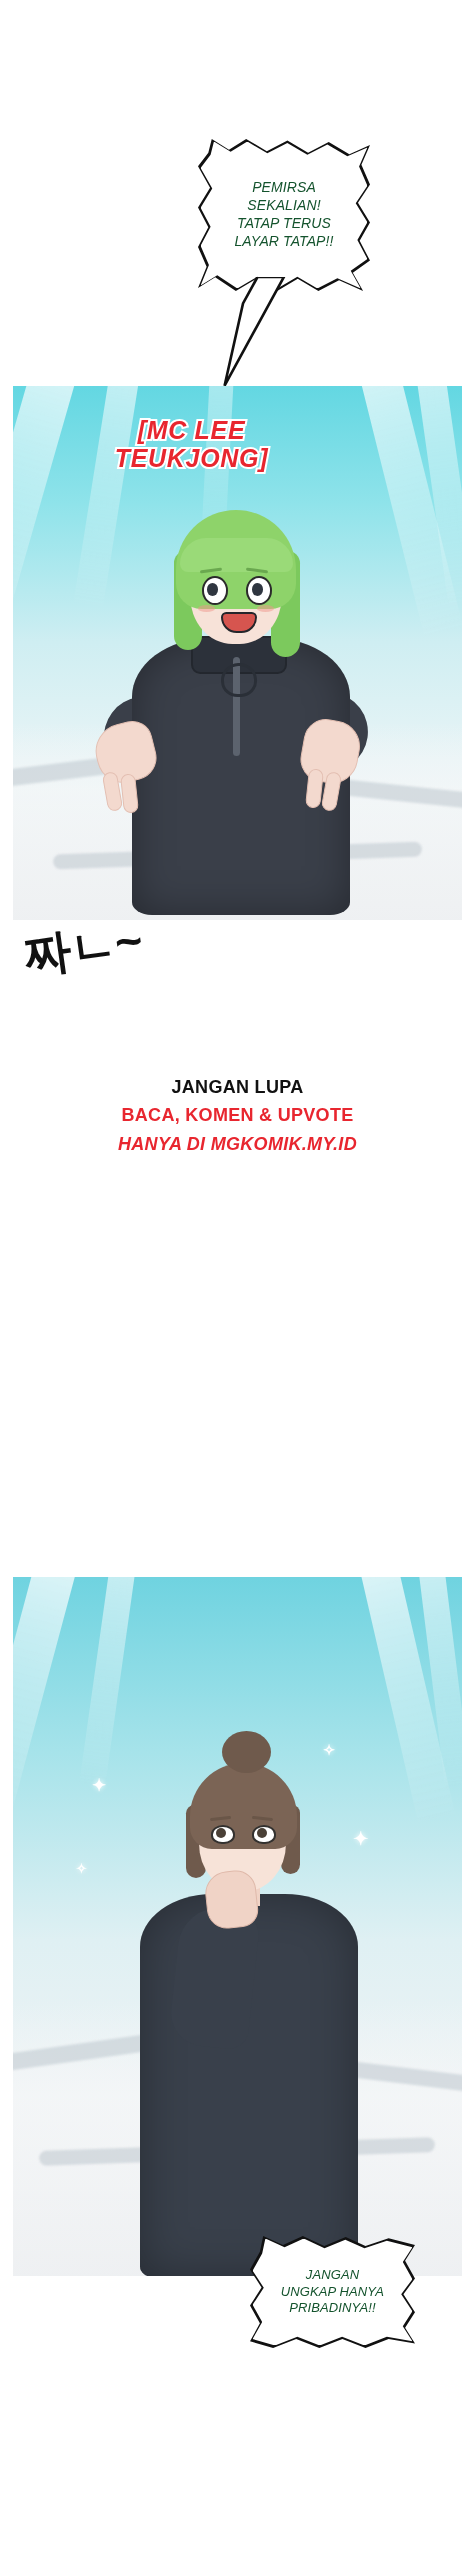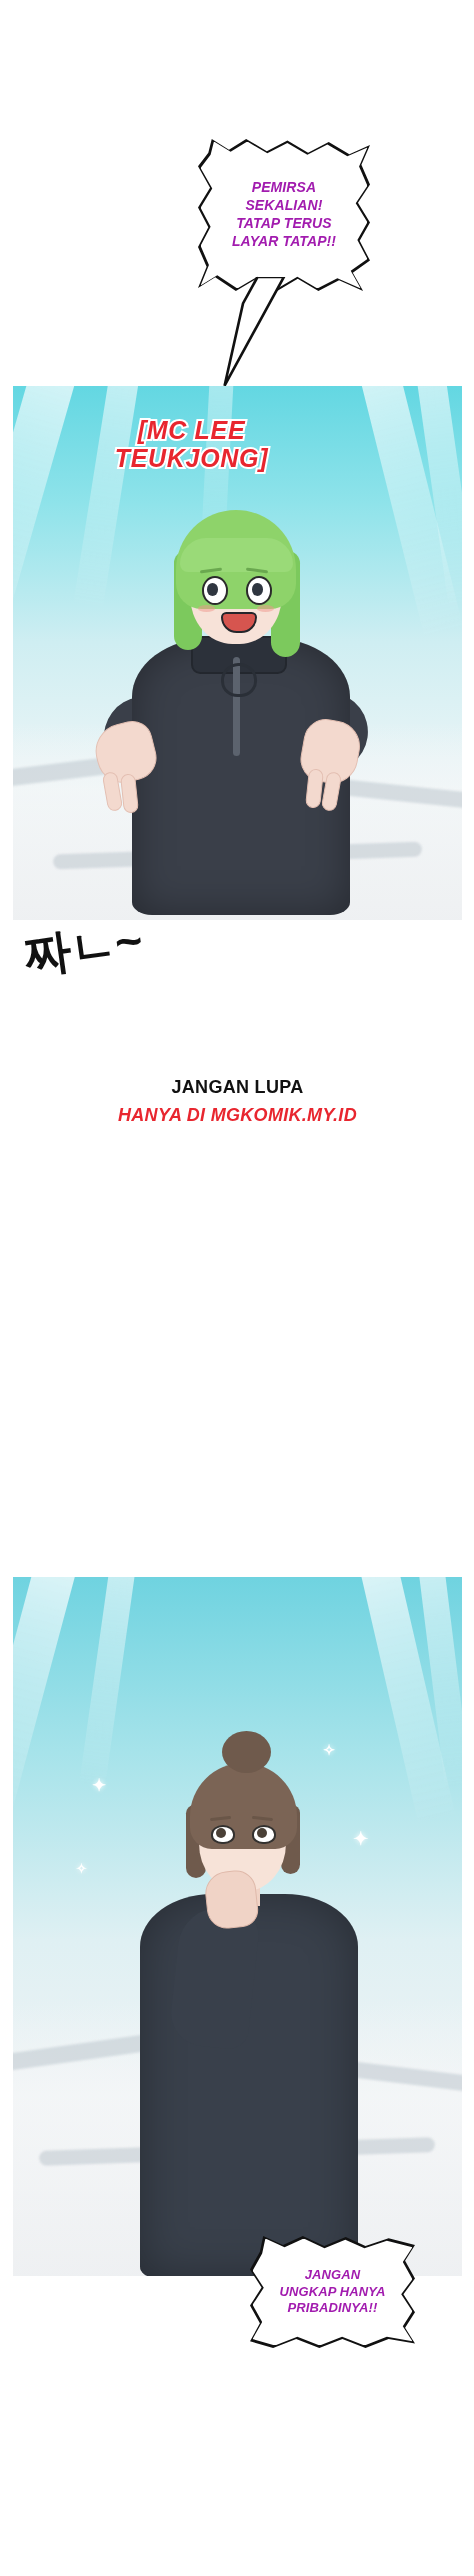--- a/index.html
+++ b/index.html
@@ -24,22 +24,22 @@
   
   .bubble-spiky {
     position: absolute;
     background: #ffffff;
     border: 2px solid #111111;
     text-align: center;
     box-sizing: border-box;
   }
   .bubble-text {
     font-style: italic;
-    font-weight: bold;
-    color: #a21caf;
+    font-weight: normal;
+    color: #14532d;
     line-height: 1.28;
     letter-spacing: 0.1px;
   }
   .bubble-round {
     position: absolute;
     background: #ffffff;
     border: 2px solid #111111;
     border-radius: 50%;
     box-sizing: border-box;
     display: flex;
@@ -342,20 +342,21 @@
       <div class="c1-finger" style="left:232px; top:313px; transform: rotate(10deg);"></div>
       <div class="c1-finger" style="left:13px; top:313px; transform: rotate(-10deg);"></div>
       <div class="c1-finger" style="left:30px; top:315px; transform: rotate(-6deg);"></div>
     </div>
   </div>
 
   <div class="sfx" style="left:24px; top:917px; font-size:47px; transform: rotate(-8deg);">짜ㄴ~</div>
 
   <div class="promo" style="top:1075px;">
     <div class="promo-line" style="font-size:18px; color:#111111;">JANGAN LUPA</div>
+    <div class="promo-line" style="font-size:18px; color:#e8262f; margin-top:4px;">BACA, KOMEN &amp; UPVOTE</div>
     <div class="promo-line" style="font-size:18px; color:#e8262f; margin-top:4px;font-style:italic;">HANYA DI MGKOMIK.MY.ID</div>
   </div>
 
 
   <div class="panel panel2">
 
     <div class="stagelight" style="left:26px; top:-26px; width:42px; height:277px; transform: rotate(15deg); opacity:.85;"></div>
     <div class="stagelight" style="left:99px; top:-26px; width:26px; height:237px; transform: rotate(8deg); opacity:.7;"></div>
     <div class="stagelight" style="left:343px; top:-26px; width:38px; height:277px; transform: rotate(-13deg); opacity:.85;"></div>
     <div class="stagelight" style="left:404px; top:-20px; width:26px; height:231px; transform: rotate(-7deg); opacity:.7;"></div>

